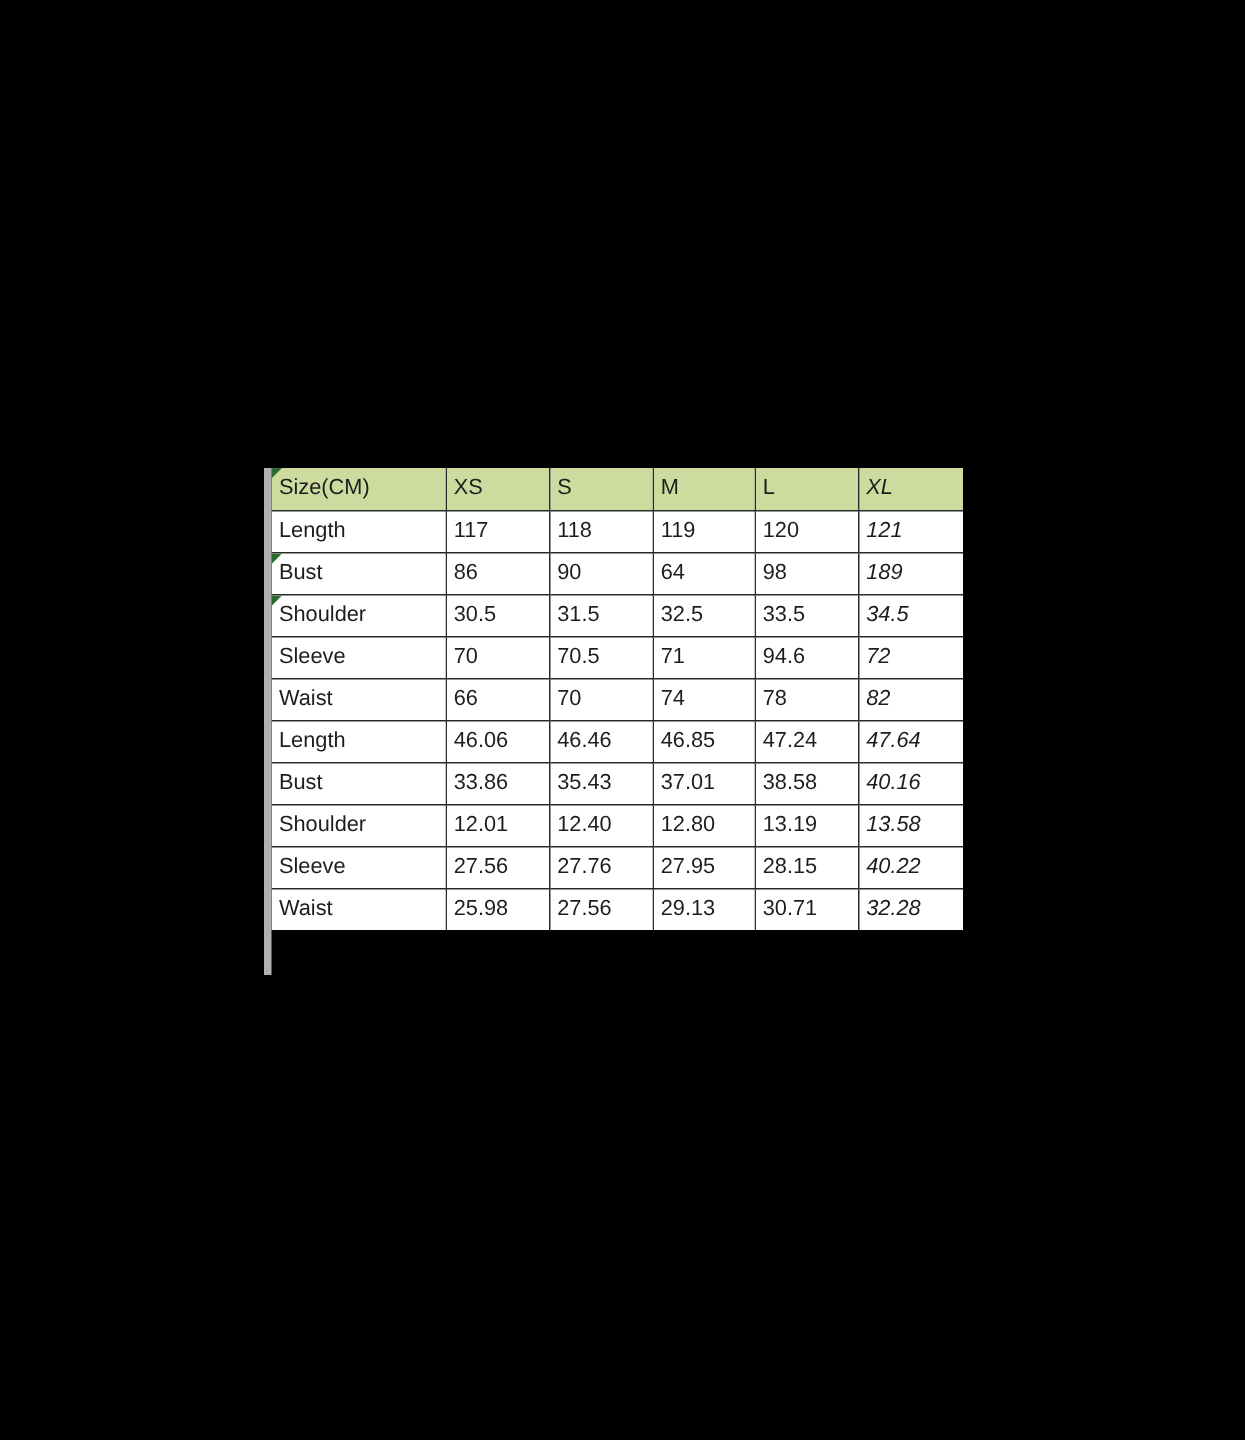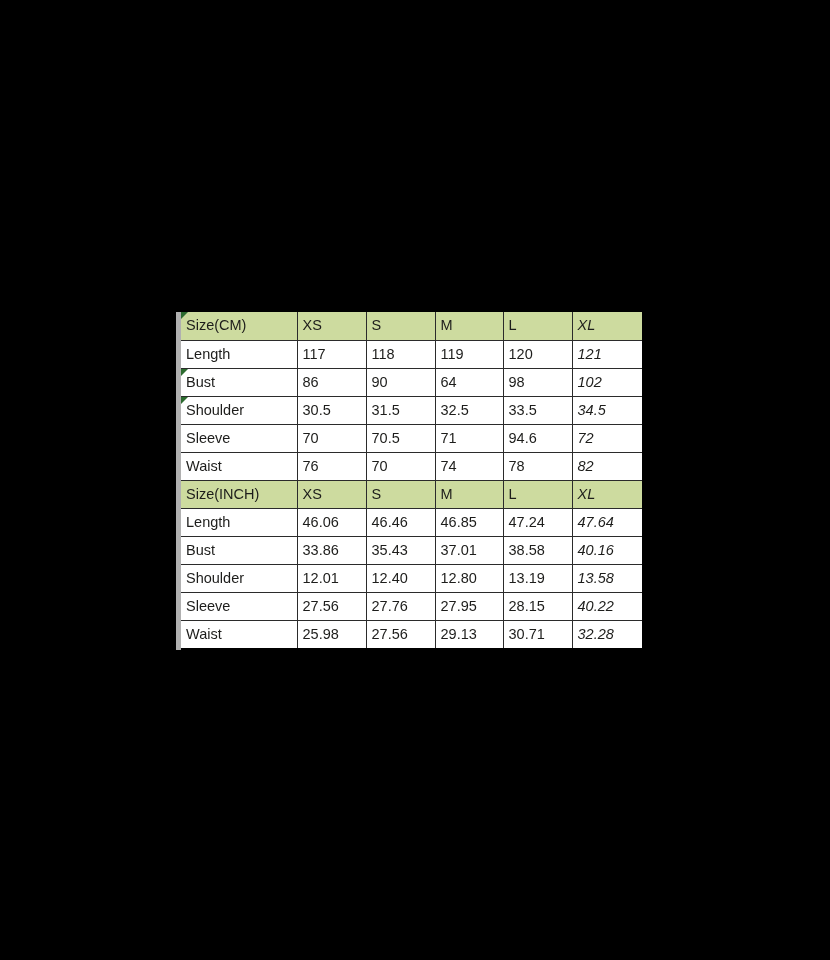--- a/index.html
+++ b/index.html
@@ -124,53 +124,45 @@
             <td><span>119</span></td>
             <td><span>120</span></td>
             <td><span>121</span></td>
           </tr>
           <tr>
             <td class="label-cell"><span class="comment-marker"></span><span>Bust</span></td>
             <td><span>86</span></td>
             <td><span>90</span></td>
             <td><span>64</span></td>
             <td><span>98</span></td>
-            <td><span>102</span></td>
+            <td><span>189</span></td>
           </tr>
           <tr>
             <td class="label-cell"><span class="comment-marker"></span><span>Shoulder</span></td>
             <td><span>30.5</span></td>
             <td><span>31.5</span></td>
             <td><span>32.5</span></td>
             <td><span>33.5</span></td>
             <td><span>34.5</span></td>
           </tr>
           <tr>
             <td class="label-cell"><span>Sleeve</span></td>
             <td><span>70</span></td>
             <td><span>70.5</span></td>
             <td><span>71</span></td>
             <td><span>94.6</span></td>
             <td><span>72</span></td>
           </tr>
           <tr>
             <td class="label-cell"><span>Waist</span></td>
-            <td><span>76</span></td>
+            <td><span>66</span></td>
             <td><span>70</span></td>
             <td><span>74</span></td>
             <td><span>78</span></td>
             <td><span>82</span></td>
-          </tr>
-          <tr class="header-row">
-            <td><span>Size(INCH)</span></td>
-            <td><span>XS</span></td>
-            <td><span>S</span></td>
-            <td><span>M</span></td>
-            <td><span>L</span></td>
-            <td><span>XL</span></td>
           </tr>
           <tr>
             <td class="label-cell"><span>Length</span></td>
             <td><span>46.06</span></td>
             <td><span>46.46</span></td>
             <td><span>46.85</span></td>
             <td><span>47.24</span></td>
             <td><span>47.64</span></td>
           </tr>
           <tr>

